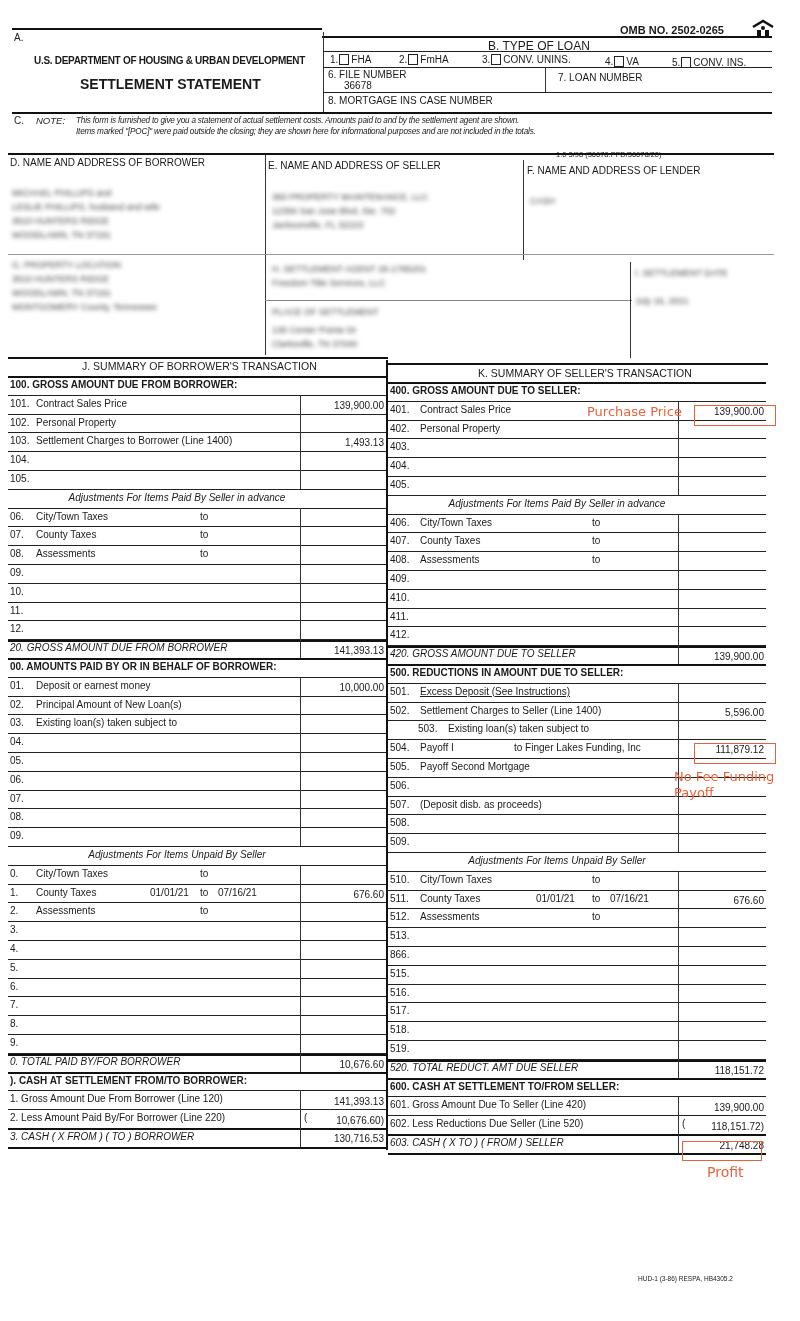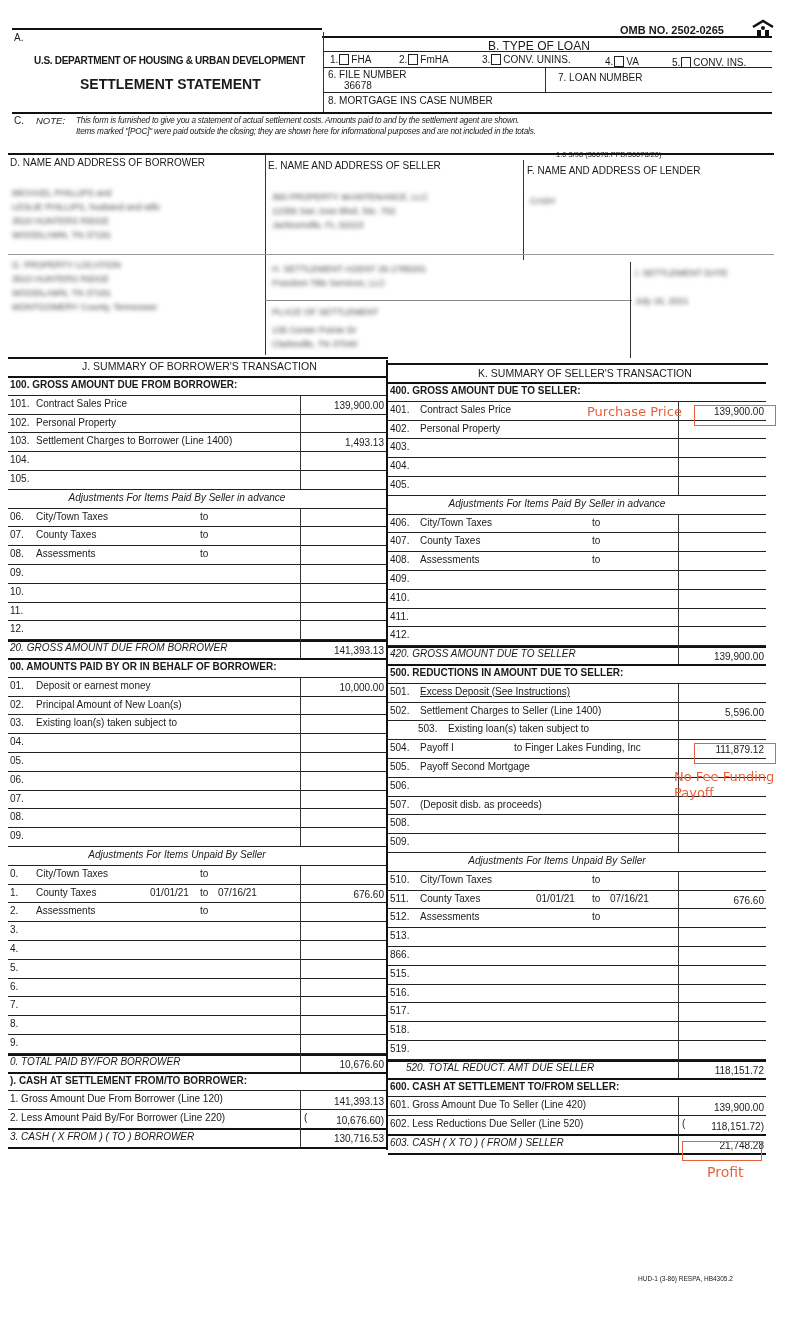--- a/index.html
+++ b/index.html
@@ -659,21 +659,21 @@
       <div class="abs" style="left:30px;top:0;"></div>
       <div class="abs" style="left:146px;top:0;"></div>
       <div class="abs" style="left:202px;top:0;"></div>
       <div class="abs" style="left:220px;top:0;"></div>
       <div class="abs num" style="left:290px;top:2px;width:84px;"></div>
     </div>
     <div class="hline" style="left:388px;top:1058.7999999999988px;width:378px;"></div>
     <div class="vline" style="left:678px;top:870.7999999999992px;height:187.99999999999966px;"></div>
     <div class="hline thick" style="left:388px;top:1059.7999999999988px;width:378px;"></div>
     <div class="row i" style="left:390px;top:1058.7999999999988px;width:378px;">
-      <div class="abs" style="left:16px;top:0;">520.  TOTAL REDUCT. AMT DUE SELLER</div>
+      <div class="abs" style="left:0;top:0;">520.  TOTAL REDUCT. AMT DUE SELLER</div>
       <div class="abs num" style="left:290px;top:3px;width:84px;font-style:normal;">118,151.72</div>
     </div>
     <div class="vline" style="left:678px;top:1058.7999999999988px;height:18.8px;"></div>
     <div class="hline thick" style="left:388px;top:1077.5999999999988px;width:378px;"></div>
     <div class="row b" style="left:390px;top:1077.5999999999988px;font-size:10px;">600.  CASH AT SETTLEMENT TO/FROM SELLER:</div>
     <div class="hline" style="left:388px;top:1096.3999999999987px;width:378px;"></div>
     <div class="row" style="left:390px;top:1096.3999999999987px;width:378px;">
       <div class="abs" style="left:0;top:0;">601.  Gross Amount Due To Seller (Line 420)</div>
       <div class="abs num" style="left:290px;top:3px;width:84px;font-style:normal;">139,900.00</div>
     </div>

